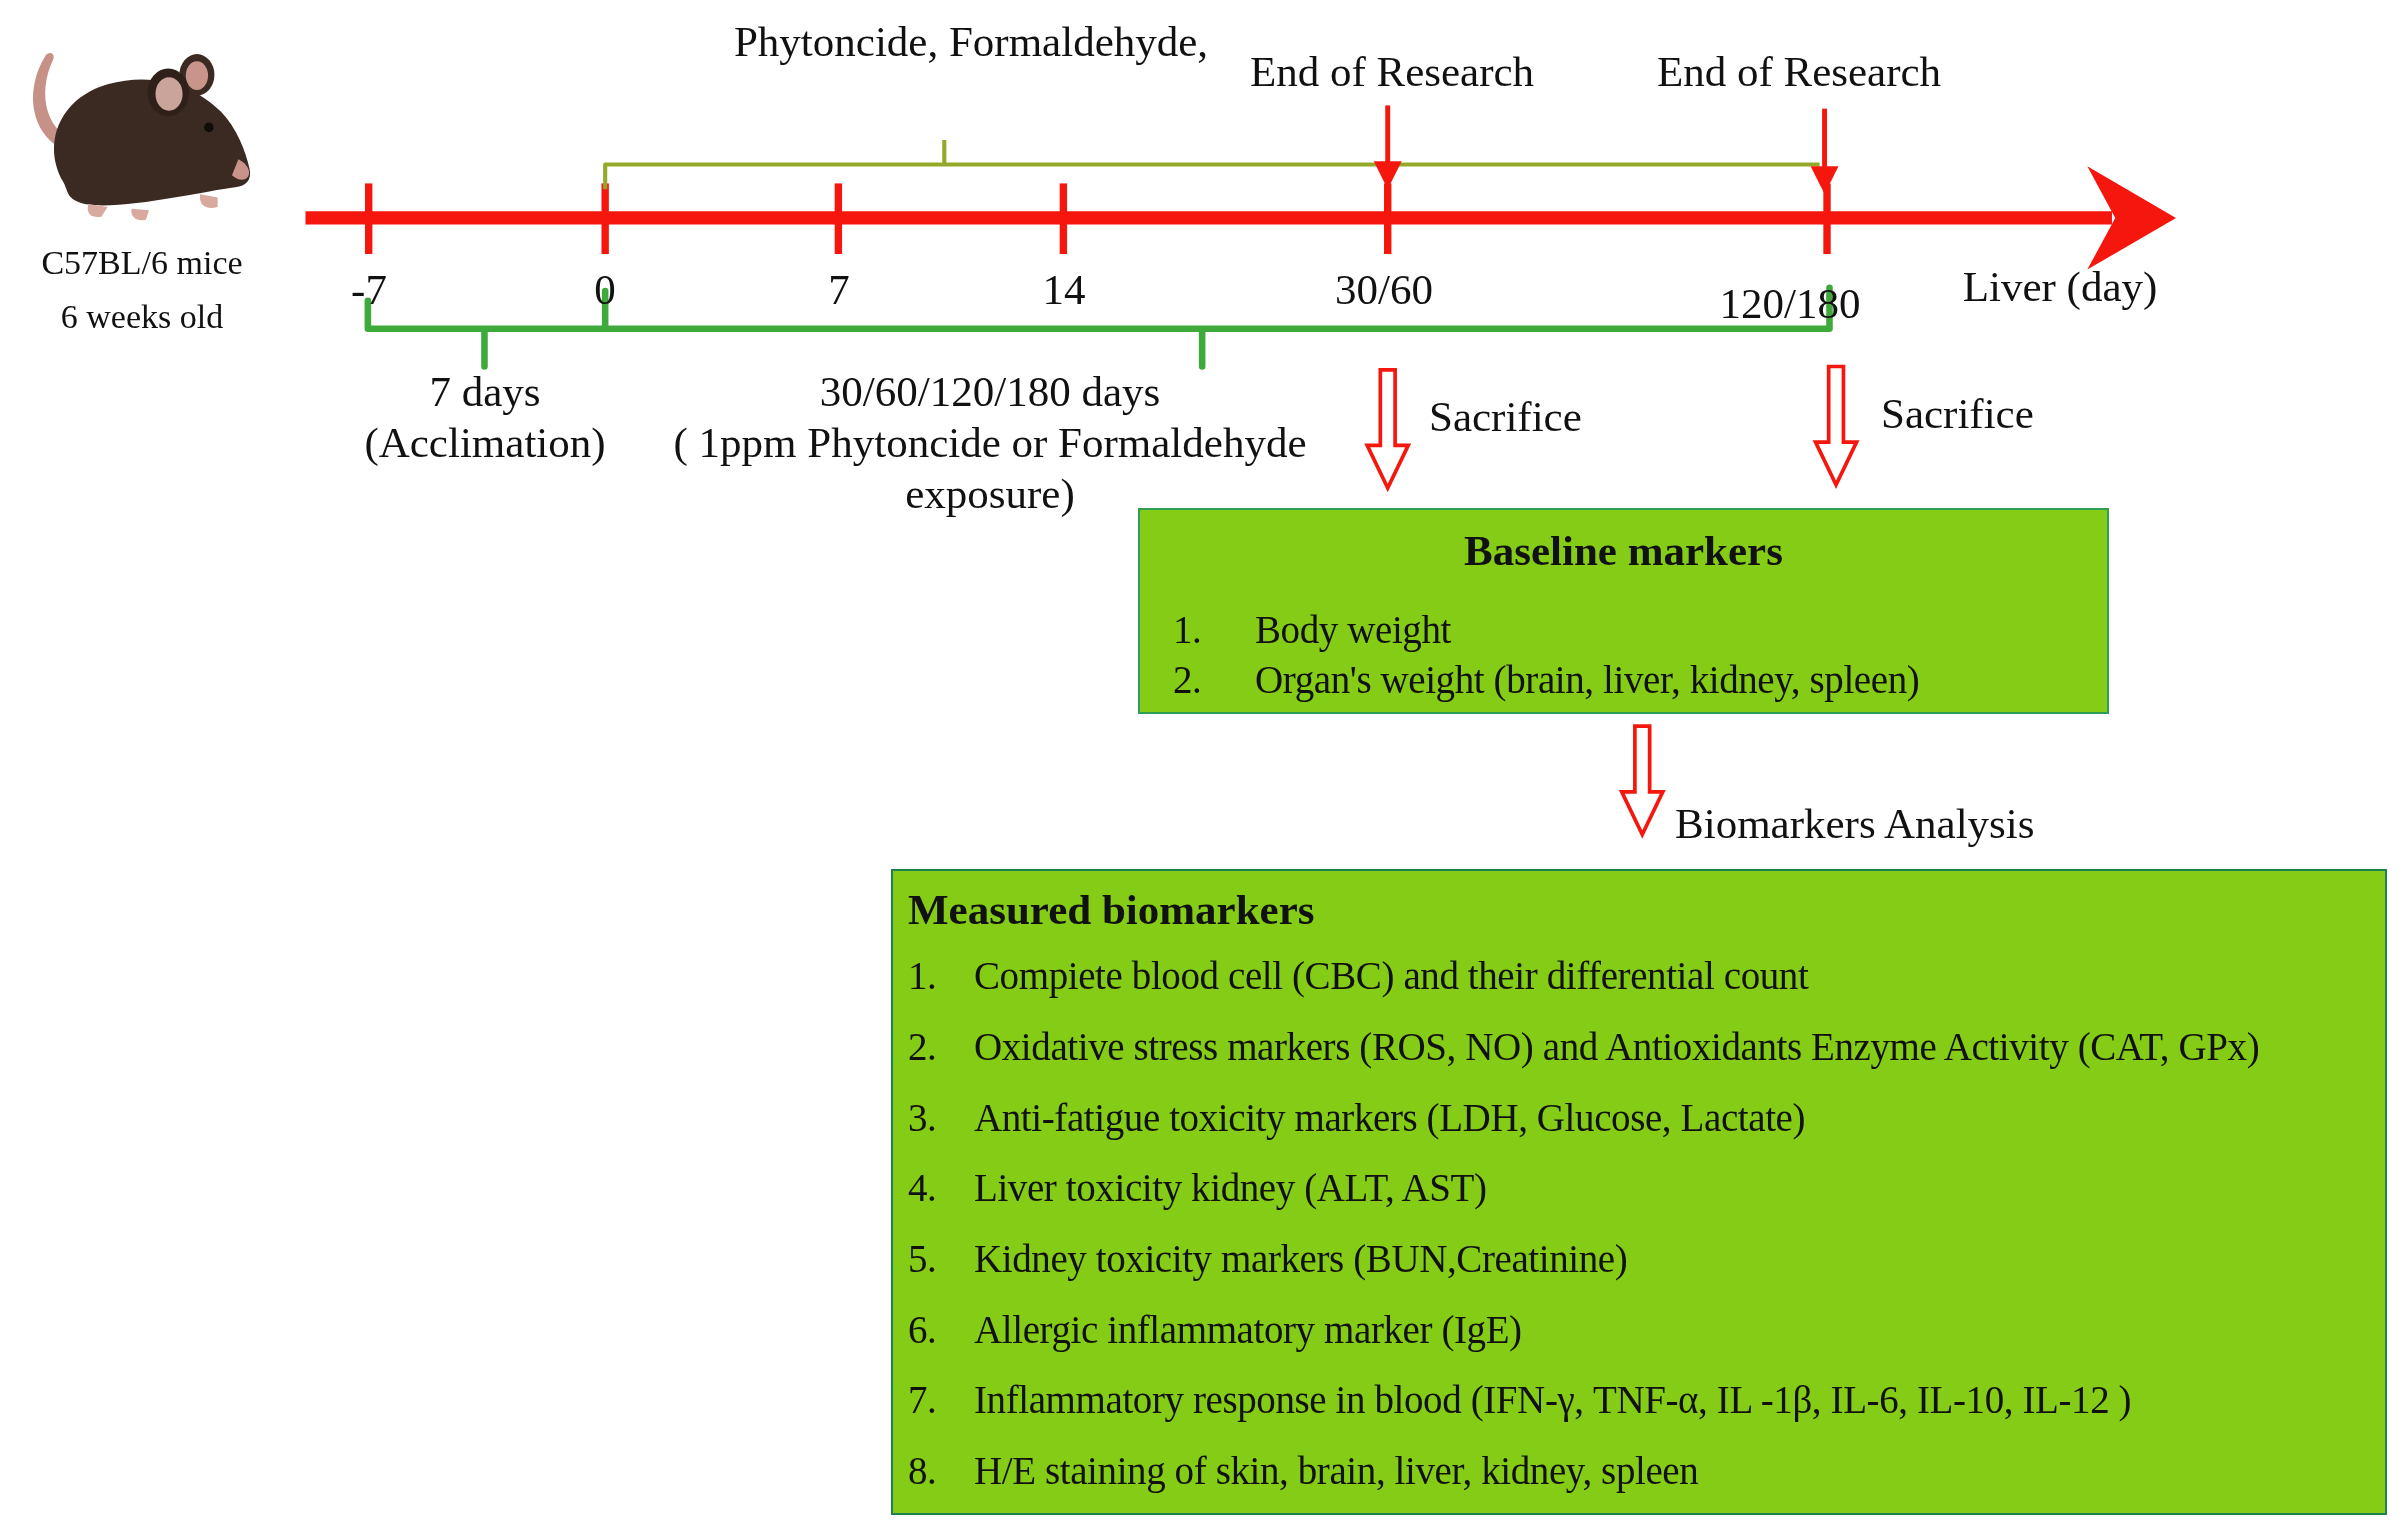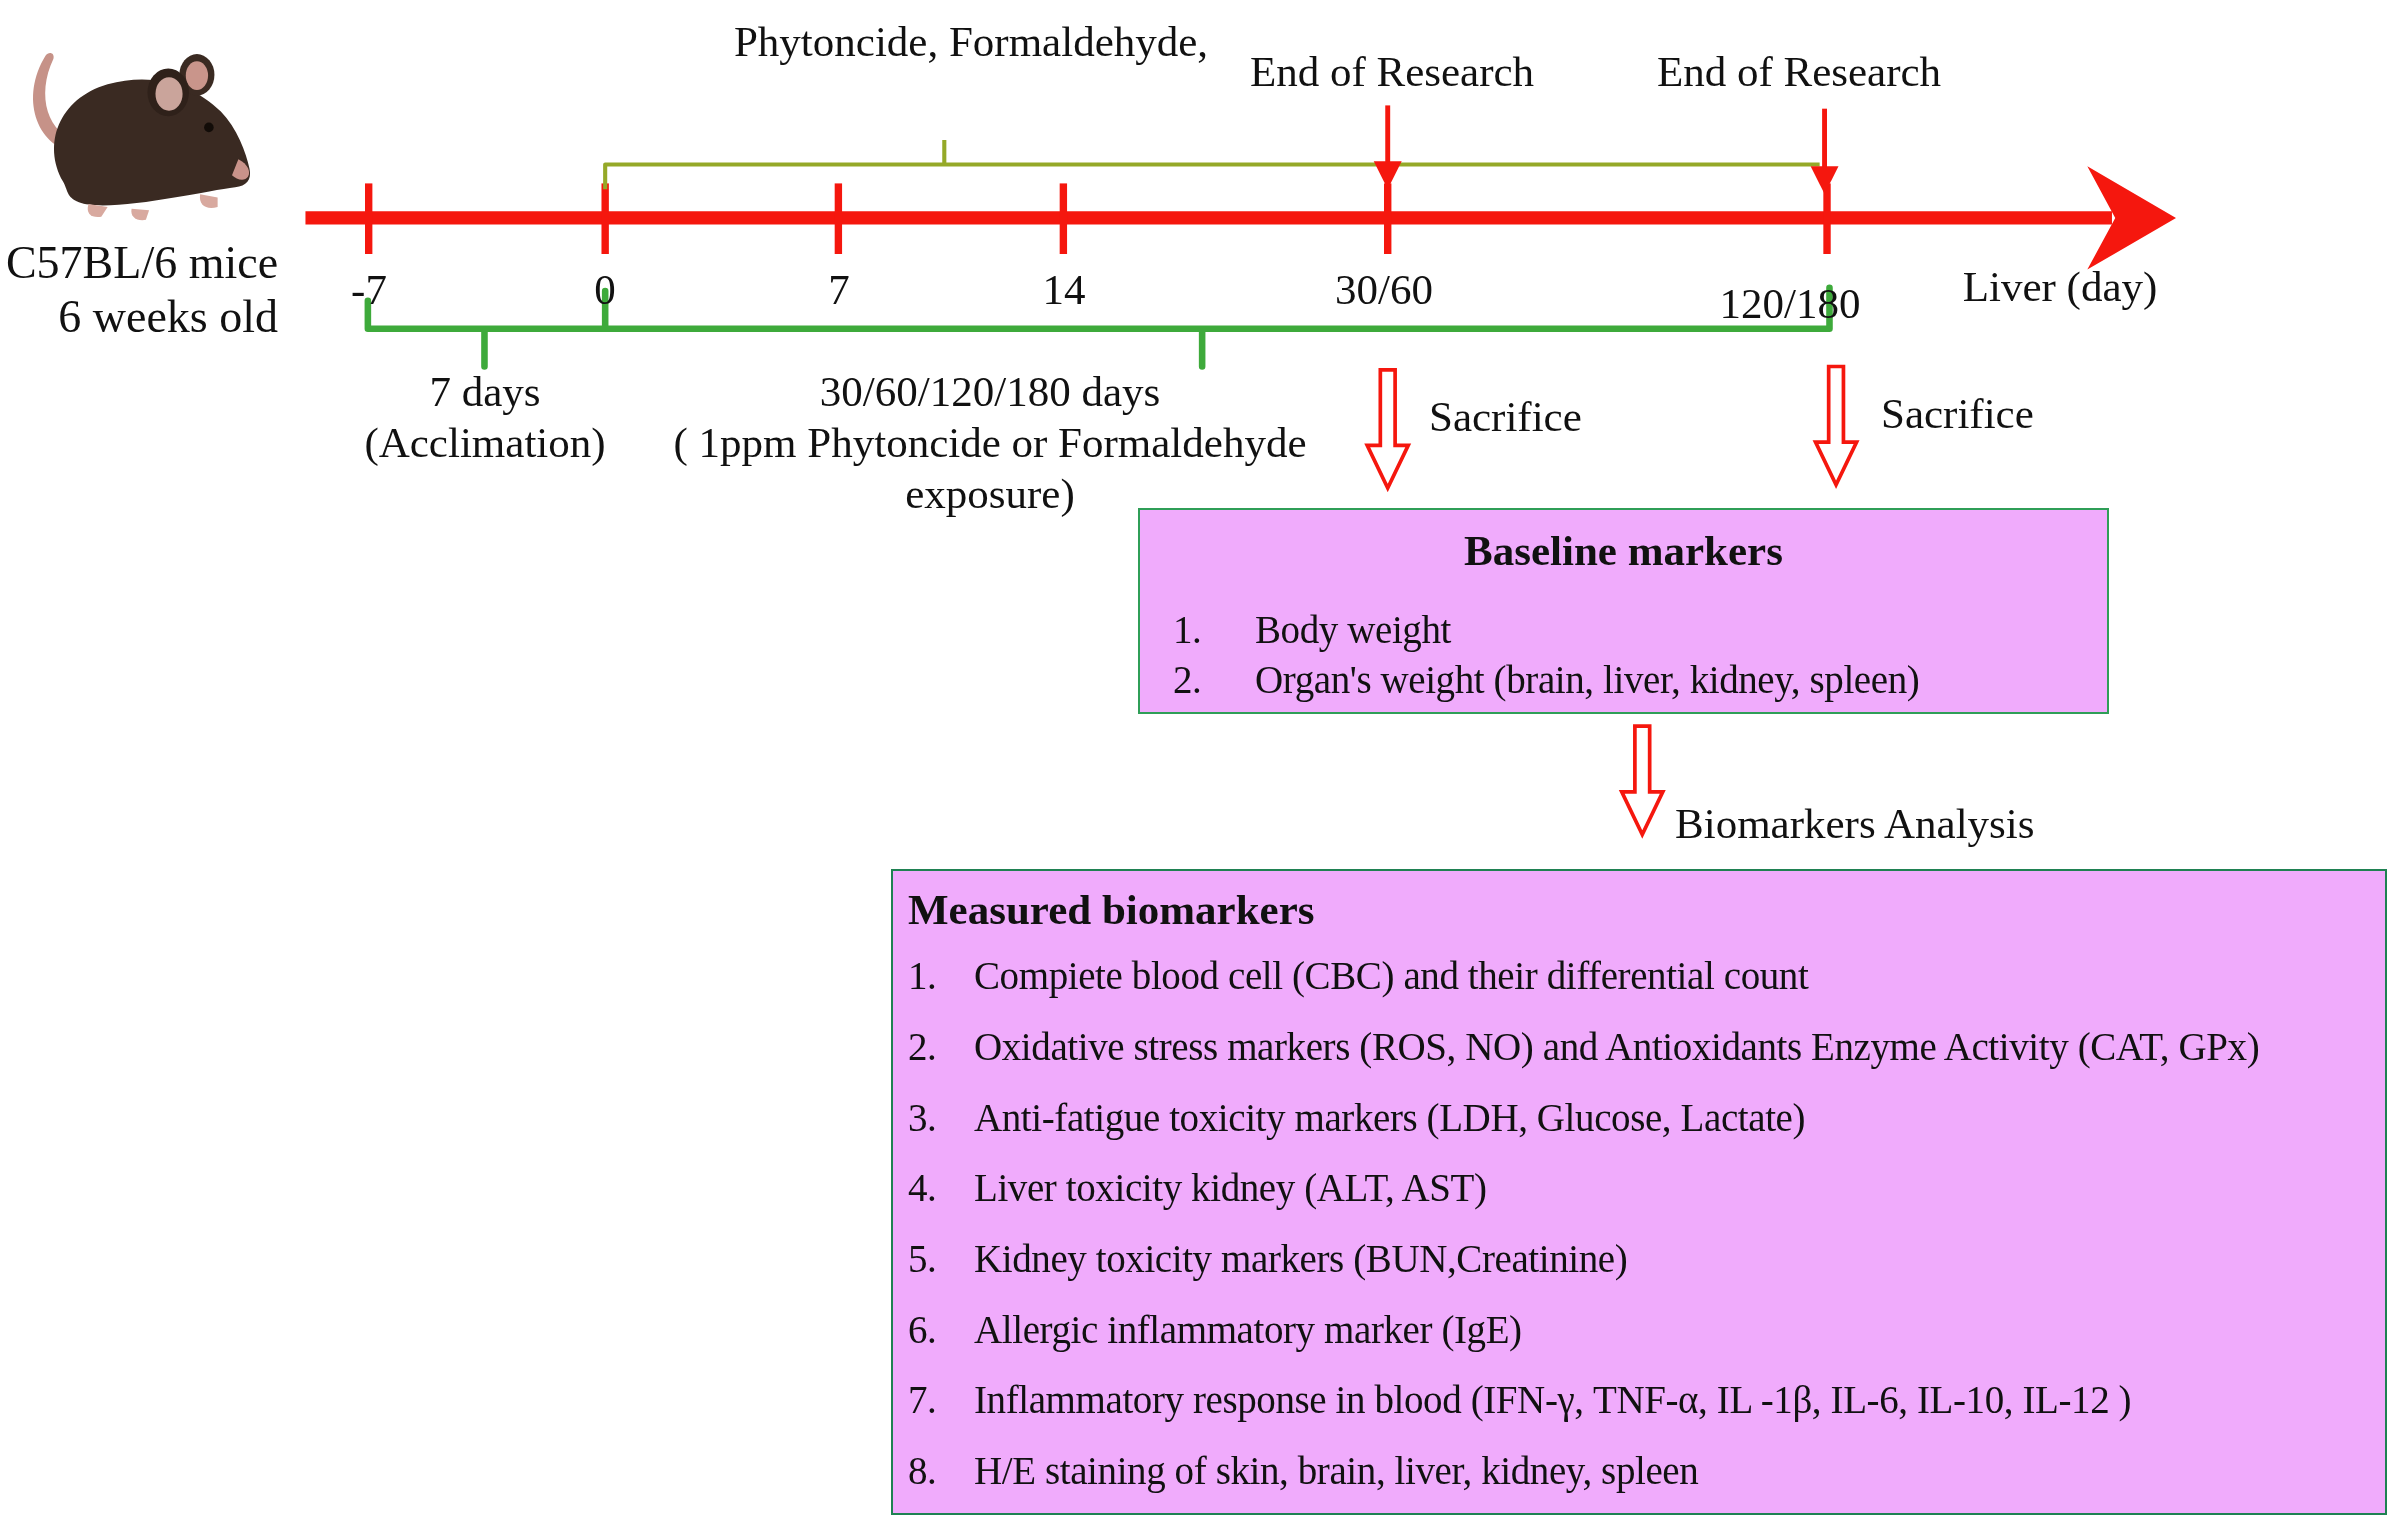--- a/index.html
+++ b/index.html
@@ -7,30 +7,30 @@
     --baseline_box_border:#2f9e57; --measured_box_border:#1f8152; --text:#111111;
   }
   html,body{margin:0;padding:0;}
   body{
     width:2401px;height:1532px;background:#ffffff;position:relative;overflow:hidden;
     font-family:"Liberation Serif","DejaVu Serif",serif;color:var(--text);
   }
   .abs{position:absolute;}
   .centered{transform:translateX(-50%);text-align:center;}
   .lbl{font-size:43px;line-height:51px;white-space:nowrap;}
-  .big{font-size:46px;line-height:54px;text-align:right;}
+  .big{font-size:34px;line-height:54px;}
   .bold{font-weight:bold;}
   svg{position:absolute;left:0;top:0;}
   .sred{stroke:var(--red);}
   .fred{fill:var(--red);}
   .solive{stroke:var(--olive);}
   .sgreen{stroke:var(--green);}
   .fnone{fill:none;}
   .fwhite{fill:#ffffff;}
-  .box{position:absolute;background:#f0abfc;}
+  .box{position:absolute;background:#84cc16;}
   .box1{border:2.5px solid var(--baseline_box_border);}
   .box2{border:2.5px solid var(--measured_box_border);}
   .item-row{position:absolute;display:flex;font-size:39px;line-height:49px;white-space:nowrap;letter-spacing:-0.4px;}
   .item-row .num{flex:0 0 auto;}
   .mb-row .num{width:66px;padding-left:15px;box-sizing:content-box;}
   .bl-row .num{width:82px;padding-left:33px;box-sizing:content-box;}
 </style>
 </head>
 <body>
 

